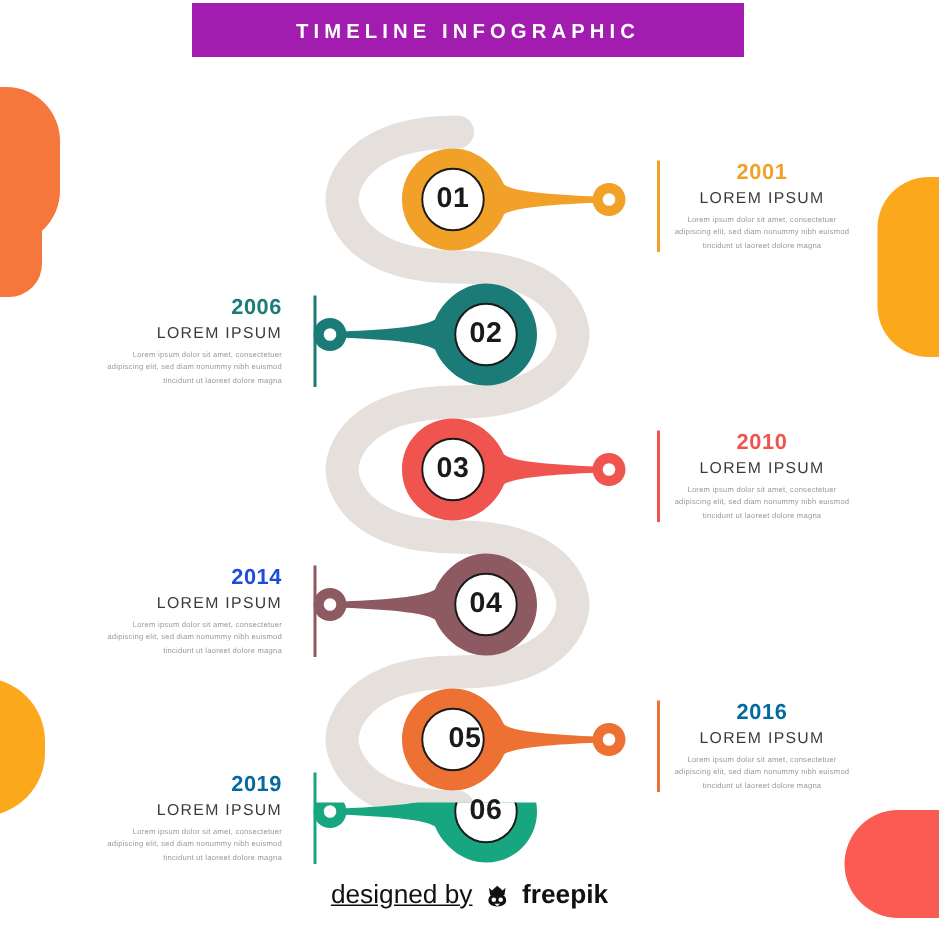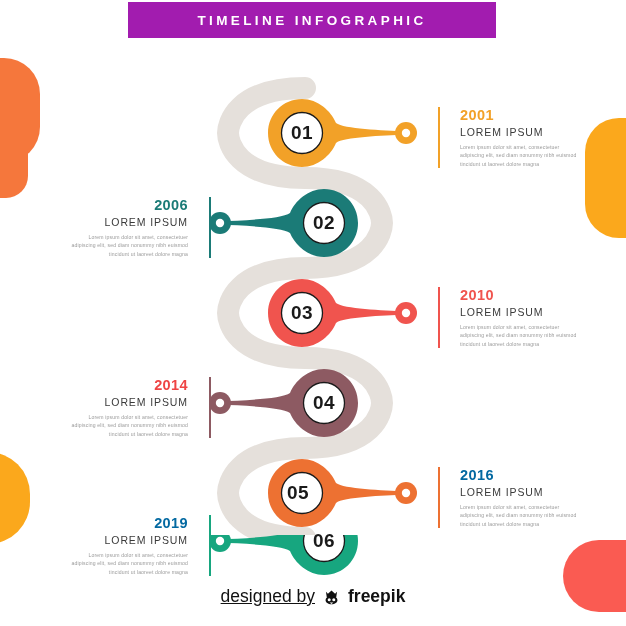--- a/index.html
+++ b/index.html
@@ -44,21 +44,21 @@
     position:absolute;font-size:19px;font-weight:bold;color:#1A1A1A;
     letter-spacing:0.5px;text-align:center;width:46px;
     line-height:46px;
   }
 
   
   .txt{position:absolute;width:118px;}
   .txt .year{font-size:14.5px;font-weight:bold;letter-spacing:0.4px;margin:0 0 3px 0;}
   .txt .sub{font-size:10.5px;color:#3A3A3A;letter-spacing:0.9px;margin:0 0 5px 0;}
   .txt .body{font-size:5.1px;color:#9A9A9A;line-height:1.62;letter-spacing:0.15px;}
-  .txt.right{text-align:left;padding-left:20px;border-left:2px solid var(--c);}
+  .txt.right{text-align:center;padding-left:9px;border-left:2px solid var(--c);}
   .txt.left{text-align:right;padding-right:21px;border-right:2px solid var(--c);}
 
   
   #footer{
     position:absolute;left:0;top:586px;width:626px;
     display:flex;align-items:center;justify-content:center;gap:7px;
   }
   #footer-text{font-size:17.5px;color:#111;text-decoration:underline;}
   #footer-brand{font-size:17.5px;color:#111;font-weight:bold;}
   #freepik-logo{display:block;}
@@ -163,40 +163,40 @@
                L 220 49.6 C 244 50.8, 282 52, 290 58
                C 295 70, 308 82, 324 82
                C 343 82, 358 67, 358 48
                C 358 29, 343 14, 324 14 Z" fill="#8D5A62"></path>
       <circle cx="220" cy="48" r="11" fill="#8D5A62"></circle>
       <circle cx="220" cy="48" r="4.2" fill="#ffffff"></circle>
       <circle cx="324" cy="48" r="20.5" fill="#ffffff" stroke="#1A1A1A" stroke-width="1.3"></circle>
     </svg>
     <span class="num" style="left:301px;top:25px">04</span>
     <div class="txt left" style="--c:#8D5A62;left:70px;top:22px">
-      <div class="year" style="color:#ef4444">2014</div>
+      <div class="year" style="color:#1d4ed8">2014</div>
       <div class="sub">LOREM IPSUM</div>
       <div class="body">Lorem ipsum dolor sit amet, consectetuer adipiscing elit, sed diam nonummy nibh euismod tincidunt ut laoreet dolore magna</div>
     </div>
   </div>
 
   <div class="node" style="top:445px">
     <svg width="626" height="96" viewBox="0 0 626 96" xmlns="http://www.w3.org/2000/svg">
       <path d="M 302 14
                C 318 14, 331 26, 336 38
                C 344 44, 382 45.2, 406 46.4
                L 406 49.6 C 382 50.8, 344 52, 336 58
                C 331 70, 318 82, 302 82
                C 283 82, 268 67, 268 48
                C 268 29, 283 14, 302 14 Z" fill="#ED7132"></path>
       <circle cx="406" cy="48" r="11" fill="#ED7132"></circle>
       <circle cx="406" cy="48" r="4.2" fill="#ffffff"></circle>
       <circle cx="302" cy="48" r="20.5" fill="#ffffff" stroke="#1A1A1A" stroke-width="1.3"></circle>
     </svg>
-    <span class="num" style="left:275px;top:25px">05</span>
+    <span class="num" style="left:287px;top:25px">05</span>
     <div class="txt right" style="--c:#ED7132;left:438px;top:22px">
       <div class="year" style="color:#0369a1">2016</div>
       <div class="sub">LOREM IPSUM</div>
       <div class="body">Lorem ipsum dolor sit amet, consectetuer adipiscing elit, sed diam nonummy nibh euismod tincidunt ut laoreet dolore magna</div>
     </div>
   </div>
 
   <div class="node" style="top:535px">
     <svg width="626" height="96" viewBox="0 0 626 96" xmlns="http://www.w3.org/2000/svg">
       <path d="M 324 -28

